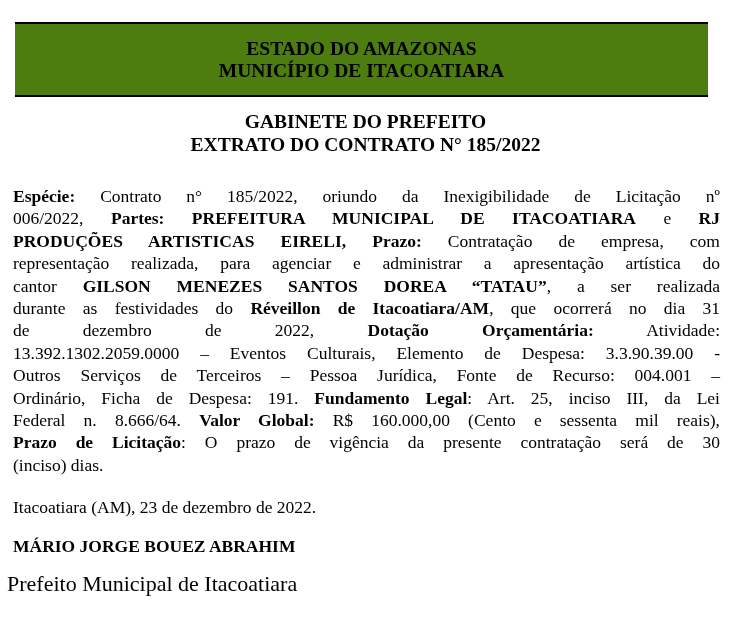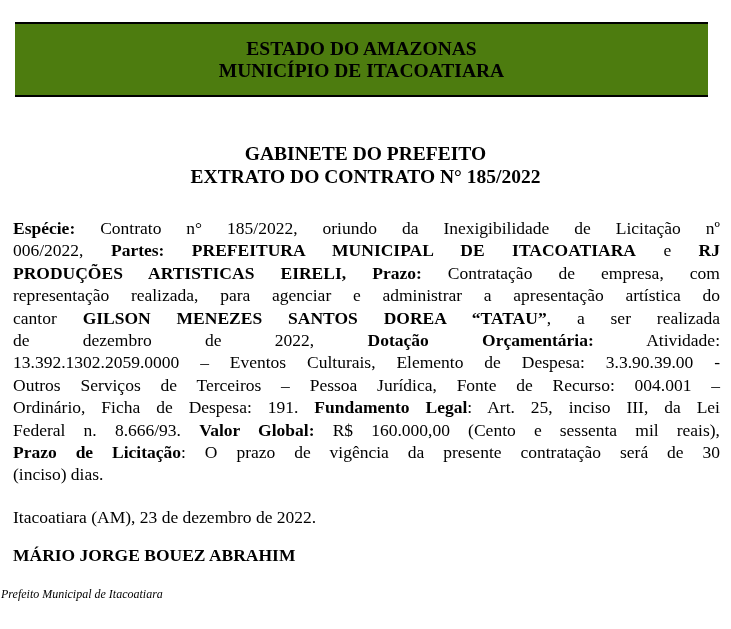--- a/index.html
+++ b/index.html
@@ -15,21 +15,21 @@
     background:#4d7c0f;
     border-top:2.5px solid #000;
     border-bottom:2.5px solid #000;
     text-align:center;
     font-weight:bold;
     font-size:19.5px;
     line-height:21.5px;
     padding:14px 0 14px 0;
   }
   .doc-heading {
-    margin-top:46px;
+    margin-top:14px;
     text-align:center;
     font-weight:bold;
     font-size:19.5px;
     line-height:22.5px;
   }
   .body-par {
     margin:29px 11px 2px 13px;
     font-size:17.5px;
     line-height:22.4px;
   }
@@ -46,23 +46,22 @@
     font-size:17.5px;
     line-height:22.4px;
   }
   .sig-name {
     margin:13px 11px 0 13px;
     font-weight:bold;
     font-size:17.5px;
     line-height:22.4px;
   }
   .sig-title {
-    margin:16px 11px 0 1px;
-    font-style:italic;
-    font-size:12px;
+    margin:16px 11px 0 7px;
+    font-size:22px;
     line-height:22.4px;
   }
 </style>
 </head>
 <body>
 
 <div class="header-box">
   <div>ESTADO DO AMAZONAS</div>
   <div>MUNICÍPIO DE ITACOATIARA</div>
 </div>
@@ -71,25 +70,26 @@
   <div>GABINETE DO PREFEITO</div>
   <div>EXTRATO DO CONTRATO N° 185/2022</div>
 </div>
 
 <div class="body-par">
     <div class="body-line"><span class="b">Espécie:</span><span> Contrato n° 185/2022, oriundo da Inexigibilidade de Licitação nº</span></div>
     <div class="body-line"><span>006/2022, </span><span class="b">Partes: PREFEITURA MUNICIPAL DE ITACOATIARA</span><span> e </span><span class="b">RJ</span></div>
     <div class="body-line"><span class="b">PRODUÇÕES ARTISTICAS EIRELI, Prazo:</span><span> Contratação de empresa, com</span></div>
     <div class="body-line"><span>representação realizada, para agenciar e administrar a apresentação artística do</span></div>
     <div class="body-line"><span>cantor </span><span class="b">GILSON MENEZES SANTOS DOREA “TATAU”</span><span>, a ser realizada</span></div>
+    <div class="body-line"><span>durante as festividades do </span><span class="b">Réveillon de Itacoatiara/AM</span><span>, que ocorrerá no dia 31</span></div>
     <div class="body-line"><span>de dezembro de 2022, </span><span class="b">Dotação Orçamentária:</span><span> Atividade:</span></div>
     <div class="body-line"><span>13.392.1302.2059.0000 – Eventos Culturais, Elemento de Despesa: 3.3.90.39.00 -</span></div>
     <div class="body-line"><span>Outros Serviços de Terceiros – Pessoa Jurídica, Fonte de Recurso: 004.001 –</span></div>
     <div class="body-line"><span>Ordinário, Ficha de Despesa: 191. </span><span class="b">Fundamento Legal</span><span>: Art. 25, inciso III, da Lei</span></div>
-    <div class="body-line"><span>Federal n. 8.666/93. </span><span class="b">Valor Global:</span><span> R$ 160.000,00 (Cento e sessenta mil reais),</span></div>
+    <div class="body-line"><span>Federal n. 8.666/64. </span><span class="b">Valor Global:</span><span> R$ 160.000,00 (Cento e sessenta mil reais),</span></div>
     <div class="body-line"><span class="b">Prazo de Licitação</span><span>: O prazo de vigência da presente contratação será de 30</span></div>
     <div class="body-line last"><span>(inciso) dias.</span></div>
   </div>
 
 <div class="date-line">Itacoatiara (AM), 23 de dezembro de 2022.</div>
 
 <div class="sig-name">MÁRIO JORGE BOUEZ ABRAHIM</div>
 
 <div class="sig-title">Prefeito Municipal de Itacoatiara</div>
 

